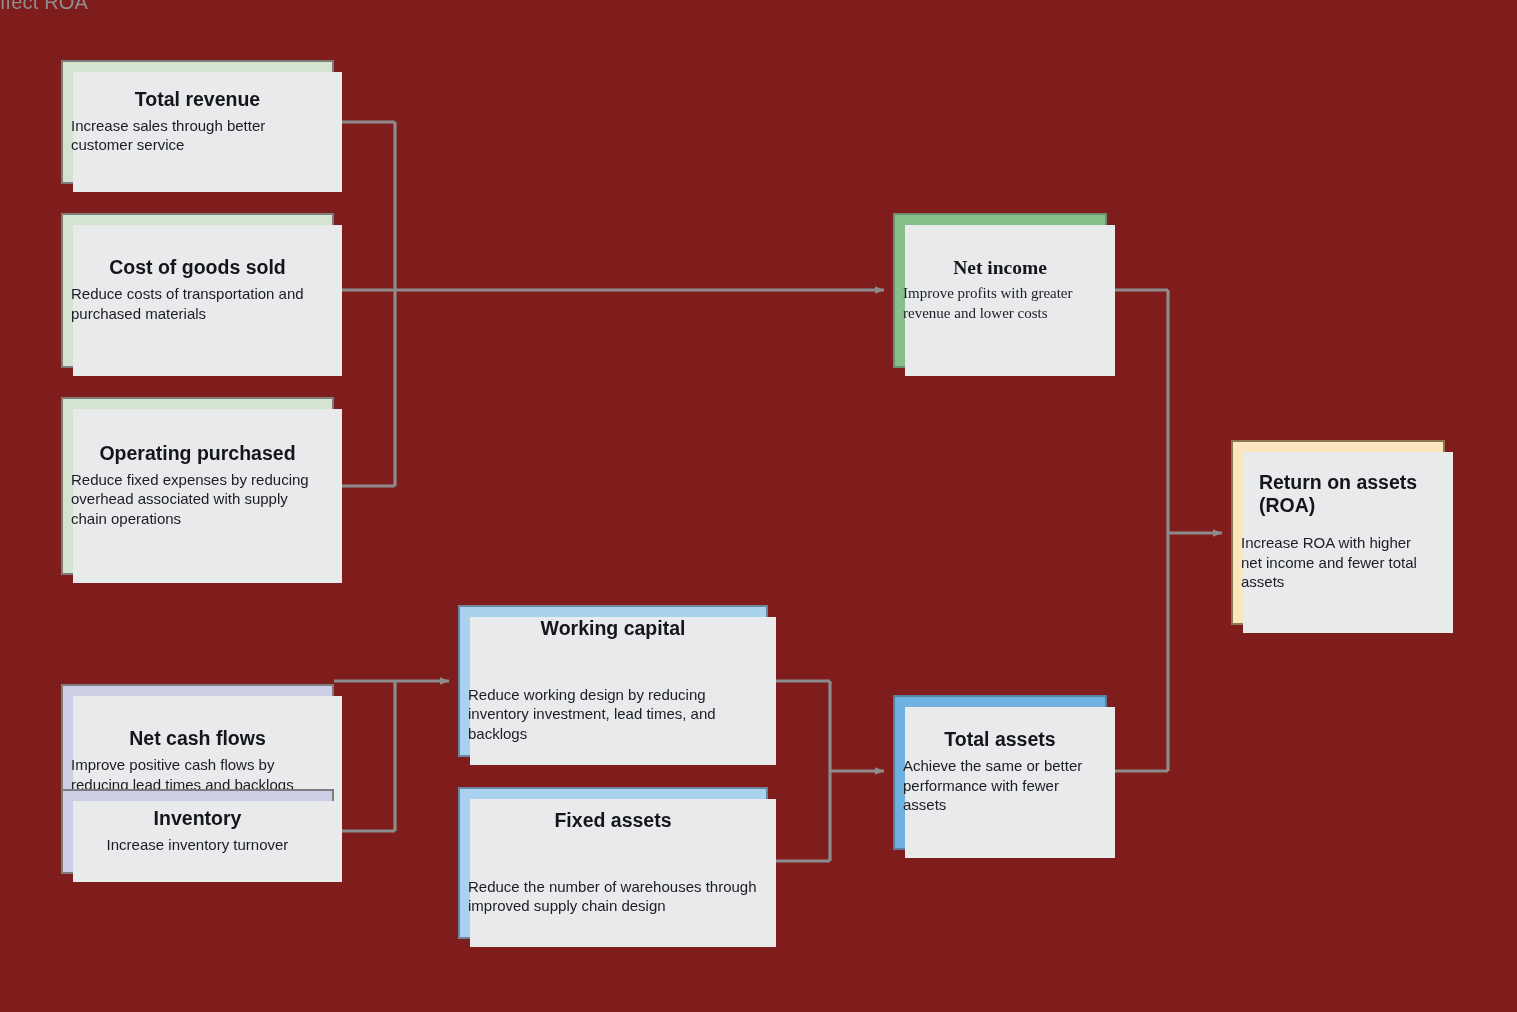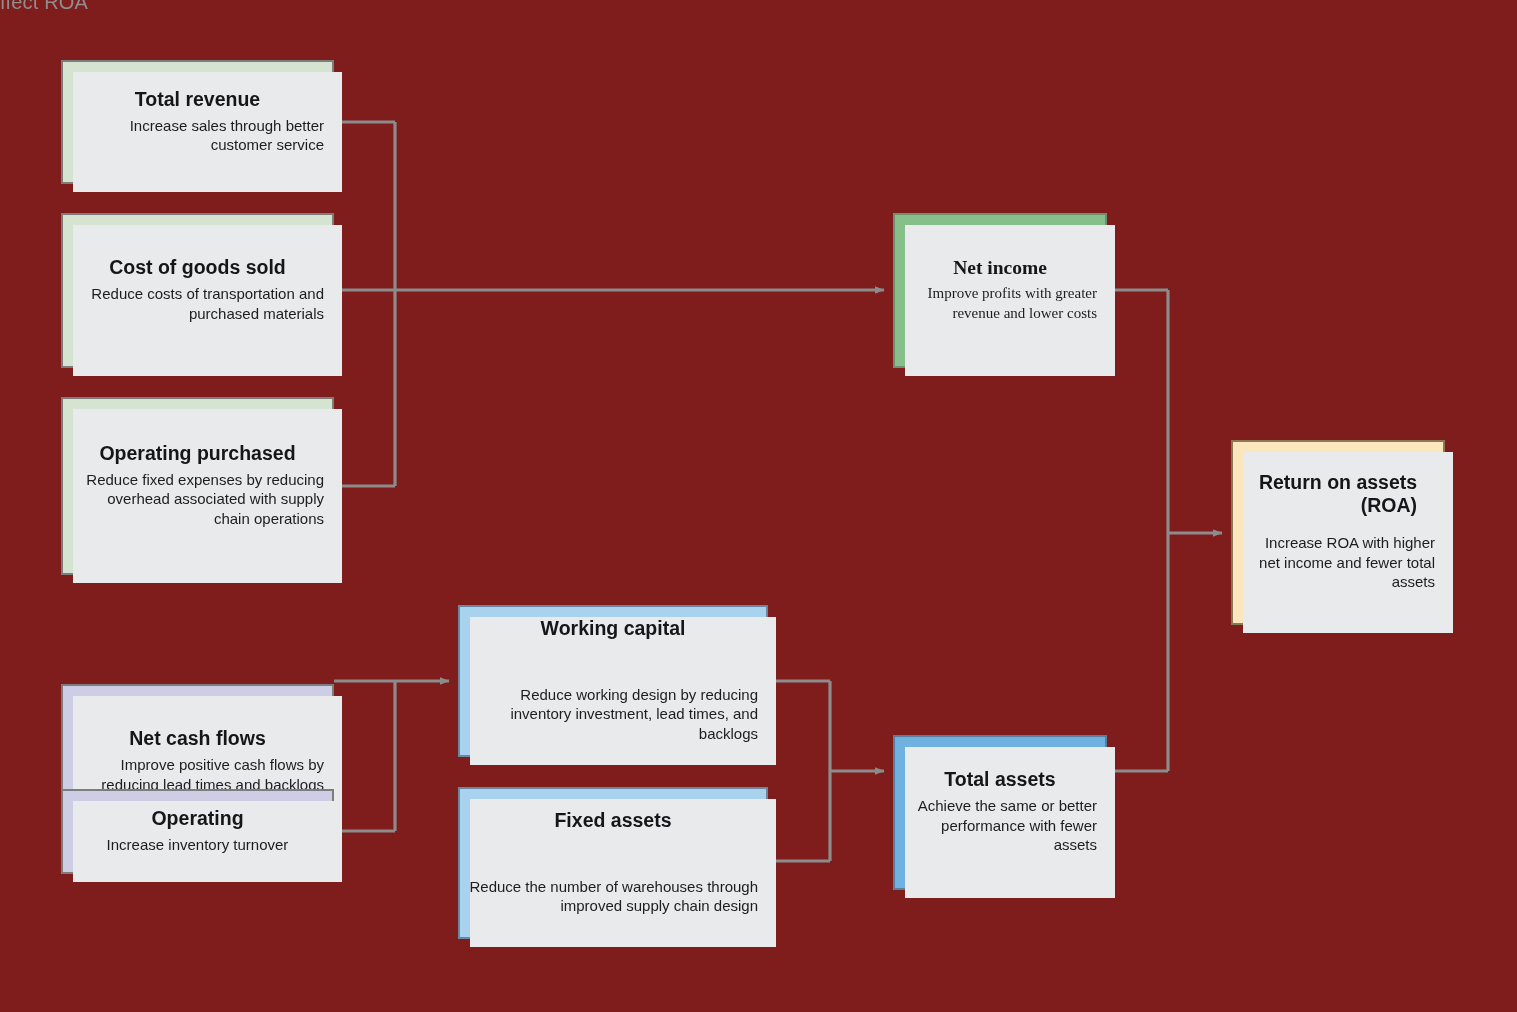--- a/index.html
+++ b/index.html
@@ -39,21 +39,21 @@
     height: 1012px;
     z-index: 1;
   }
 
   
   .node {
     position: absolute;
     box-sizing: border-box;
     z-index: 3;
     border: 2px solid #7d7d7d;
-    text-align: right;
+    text-align: left;
     padding: 8px 8px 10px 8px;
     display: flex;
     flex-direction: column;
     justify-content: center;
     align-items: center;
   }
   .node::after {     
     content: "";
     position: absolute;
     left: 10px;
@@ -74,21 +74,21 @@
     font-size: 15px;
     color: #1b1d21;
     line-height: 1.30;
   }
 
   
   .green-light { background: #d5e3d1; }
   .green-mid   { background: #87bf8b; border-color: #6f8f72; font-family: Liberation Serif, serif; }
   .purple      { background: #cdcde6; }
   .blue-light  { background: #a9d2ef; border-color: #6b87a0; gap: 40px; }
-  .blue-mid    { background: #6fb2e2; border-color: #5a7f9d; margin-top: 40px; }
+  .blue-mid    { background: #6fb2e2; border-color: #5a7f9d; }
   .cream       { background: #fbe6bd; border-color: #8a7a54; gap: 11px; }
 
   
   #node-total-revenue     { left: 61px;   top: 60px;  width: 273px; height: 124px; }
   #node-cogs              { left: 61px;   top: 213px; width: 273px; height: 155px; }
   #node-operating-expenses{ left: 61px;   top: 397px; width: 273px; height: 178px; }
   #node-net-cash-flows    { left: 61px;   top: 637px; width: 273px; height: 155px; margin-top: 47px; }
   #node-inventory         { left: 61px;   top: 789px; width: 273px; height:  85px; }
 
   #node-working-capital   { left: 458px;  top: 605px; width: 310px; height: 152px; }
@@ -151,21 +151,21 @@
     <div class="title">Operating purchased</div>
     <div class="desc">Reduce fixed expenses by reducing overhead associated with supply chain operations</div>
   </div>
 
   <div class="node purple" id="node-net-cash-flows">
     <div class="title">Net cash flows</div>
     <div class="desc">Improve positive cash flows by reducing lead times and backlogs</div>
   </div>
 
   <div class="node purple" id="node-inventory">
-    <div class="title">Operating</div>
+    <div class="title">Inventory</div>
     <div class="desc">Increase inventory turnover</div>
   </div>
 
   <div class="node blue-light" id="node-working-capital">
     <div class="title">Working capital</div>
     <div class="desc">Reduce working design by reducing inventory investment, lead times, and backlogs</div>
   </div>
 
   <div class="node blue-light" id="node-fixed-assets">
     <div class="title">Fixed assets</div>

